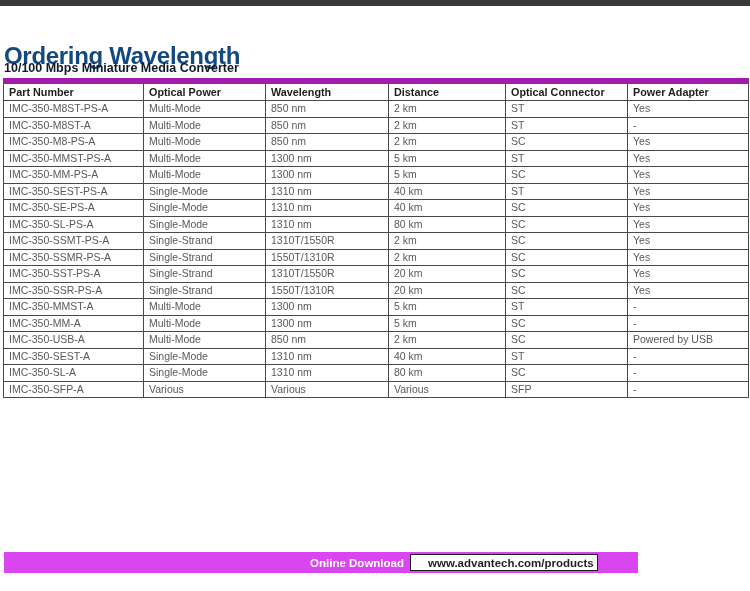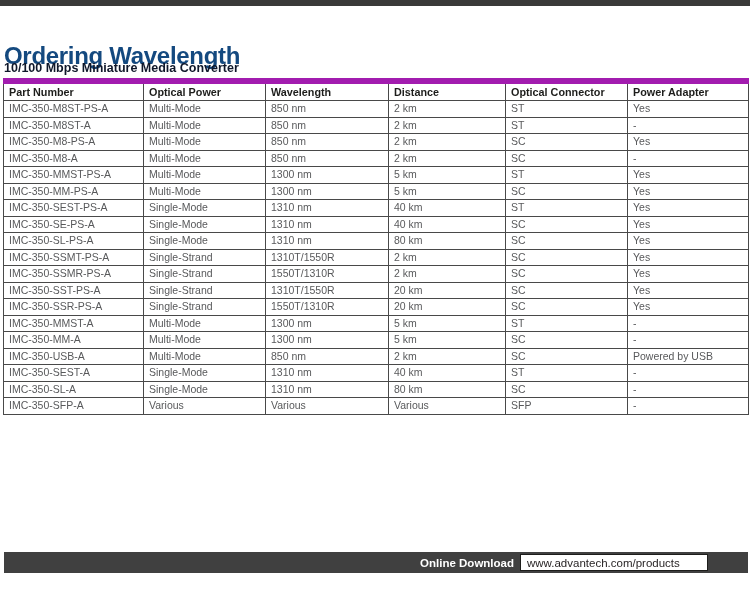--- a/index.html
+++ b/index.html
@@ -45,40 +45,40 @@
     color: #1d1d1b;
     border-top: 6px solid #a21caf;
   }
   .product-table td {
     height: 15.5px; line-height: 15.5px;
     font-size: 10.5px;
     color: #58595b;
   }
   .footer-bar {
     position: absolute; left: 4px; top: 552px;
-    width: 744px; height: 21px;
-    background: #404040;
+    width: 634px; height: 21px;
+    background: #d946ef;
     display: flex; align-items: center; justify-content: flex-end;
   }
   .footer-label {
     color: #ffffff; font-weight: bold;
     font-size: 11.5px;
     margin-right: 6px;
   }
   .url-box {
     width: 188px; height: 17px;
     box-sizing: border-box;
     background: #ffffff;
     border: 1px solid #1d1d1b;
     margin-right: 40px;
     display: flex; align-items: center;
-    padding-left: 6px;
+    padding-left: 17px;
     font-size: 11.5px;
     color: #231f20;
-    white-space: nowrap; overflow: hidden;
+    white-space: nowrap; overflow: hidden; font-weight: bold;
   }
 </style>
 </head>
 <body>
 
 <div class="top-bar"></div>
 
 <h1 class="page-title">Ordering Wavelength</h1>
 
 <div class="page-subtitle">10/100 Mbps Miniature Media Converter</div>
@@ -121,28 +121,20 @@
       </tr>
       <tr>
         <td>IMC-350-M8-PS-A</td>
         <td>Multi-Mode</td>
         <td>850 nm</td>
         <td>2 km</td>
         <td>SC</td>
         <td>Yes</td>
       </tr>
       <tr>
-        <td>IMC-350-M8-A</td>
-        <td>Multi-Mode</td>
-        <td>850 nm</td>
-        <td>2 km</td>
-        <td>SC</td>
-        <td>-</td>
-      </tr>
-      <tr>
         <td>IMC-350-MMST-PS-A</td>
         <td>Multi-Mode</td>
         <td>1300 nm</td>
         <td>5 km</td>
         <td>ST</td>
         <td>Yes</td>
       </tr>
       <tr>
         <td>IMC-350-MM-PS-A</td>
         <td>Multi-Mode</td>

